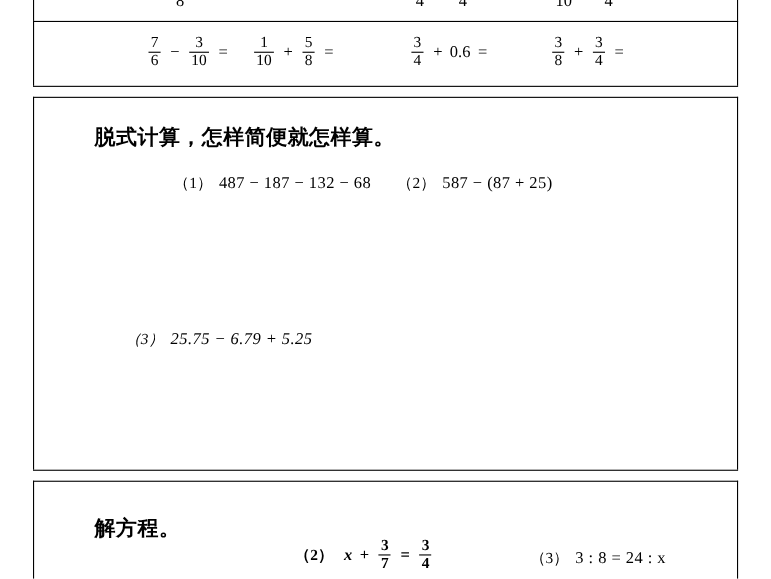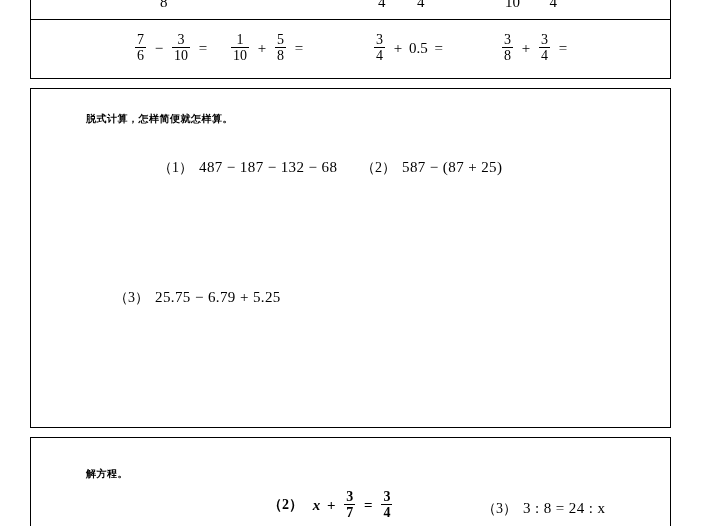--- a/index.html
+++ b/index.html
@@ -75,21 +75,21 @@
   }
   .ital {
     font-style: italic;
   }
 
   
   .section-title {
     position: absolute;
     font-family: "DejaVu Sans", sans-serif;
     font-weight: bold;
-    font-size: 10px;
+    font-size: 19px;
     letter-spacing: 0.5px;
     white-space: nowrap;
   }
 
   
   .item {
     position: absolute;
     white-space: nowrap;
     font-family: "Liberation Serif", serif;
     font-size: 15px;
@@ -163,21 +163,21 @@
     </span>
     <span class="op">=</span>
   </div>
 
   <div class="mrow" style="left:372px; top:33px;">
     <span class="frac">
       <span class="num">3</span>
       <span class="den">4</span>
     </span>
     <span class="op">+</span>
-    <span class="plain">0.5</span>
+    <span class="plain">0.6</span>
     <span class="op">=</span>
   </div>
 
   <div class="mrow" style="left:500px; top:33px;">
     <span class="frac">
       <span class="num">3</span>
       <span class="den">8</span>
     </span>
     <span class="op">+</span>
     <span class="frac">
@@ -188,21 +188,21 @@
   </div>
 
   <div class="section-title" style="left:86px; top:112px;">脱式计算，怎样简便就怎样算。</div>
 
   <div class="item" style="left:114px; top:160px;margin-left:44px;">
     <span class="idx">（1）</span><span class="expr">487 − 187 − 132 − 68</span>
   </div>
   <div class="item" style="left:361px; top:160px;text-align:right;">
     <span class="idx">（2）</span><span class="expr">587 − (87 + 25)</span>
   </div>
-  <div class="item" style="left:114px; top:290px;">
+  <div class="item" style="left:114px; top:302px;font-style:italic;">
     <span class="idx">（3）</span><span class="expr">25.75 − 6.79 + 5.25</span>
   </div>
 
   <div class="section-title" style="left:86px; top:467px;">解方程。</div>
 
 
   <div class="mrow" style="left:268px; top:490px;font-weight:bold;">
     <span class="idx">（2）</span>
     <span class="plain ital" style="padding-left:6px;">x</span>
     <span class="op">+</span>

